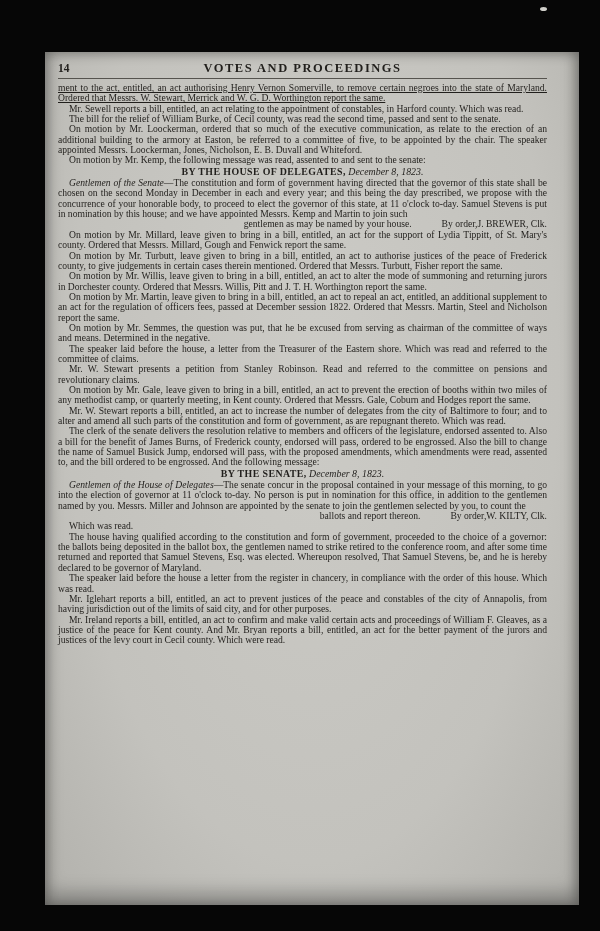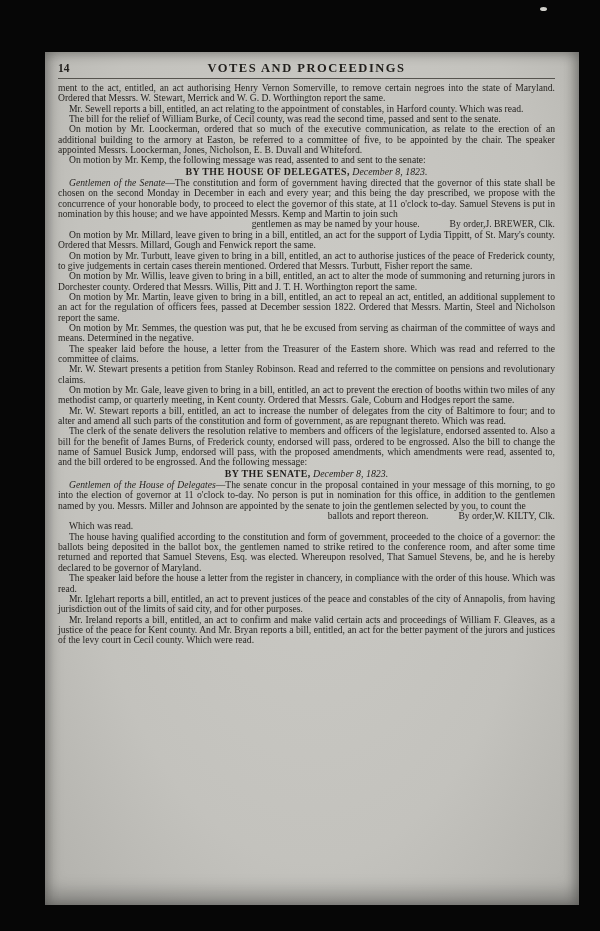--- a/index.html
+++ b/index.html
@@ -19,30 +19,30 @@
   .page {
     position: absolute; left: 45px; top: 52px;
     width: 534px; height: 853px;
     background: #c6c5c0;
     background-image: radial-gradient(ellipse at 50% 38%, #cccbc6 0%, #c3c2bd 65%, #b2b1ac 100%);
     box-shadow: inset 0 -12px 18px rgba(0,0,0,0.28),
                 inset -6px 0 10px rgba(0,0,0,0.14),
                 inset 6px 0 8px rgba(0,0,0,0.10),
                 inset 0 6px 10px rgba(0,0,0,0.12);
     color: #211f1c;
-    padding: 9px 24px 8px 13px;
+    padding: 9px 32px 8px 13px;
   }
   .header { display: flex; align-items: baseline; margin-bottom: 1px; }
   .pageno { width: 46px; font-weight: bold; font-size: 11.5px; }
   .title  { flex: 1; text-align: center; font-weight: bold; font-size: 12.5px; letter-spacing: 1.5px; }
   .hspacer { width: 46px; }
   .rule { border-top: 1px solid #55534e; margin: 2px 0 4px 0; }
   .body { font-size: 9.6px; line-height: 10.35px; text-align: justify; }
   p.para { margin: 0; text-indent: 11px; }
-  p.para.noindent { text-indent: 0; }
+  p.para.noindent { text-indent: 0; text-decoration: underline; }
   .heading { text-align: center; margin: 1px 0; }
   .heading b { font-size: 9.9px; letter-spacing: 0.4px; }
   .heading i { font-size: 9.9px; }
   .sig { display: flex; justify-content: flex-end; }
   .sig span:nth-child(2) { margin-left: 30px; }
   .edge { position: absolute; top: 0; right: 0; width: 16px; height: 100%; overflow: hidden; }
   .frag { position: absolute; left: 19px; font-size: 9px; line-height: 10px; color: #2f2d2a; white-space: nowrap; }
 </style>
 </head>
 <body>

